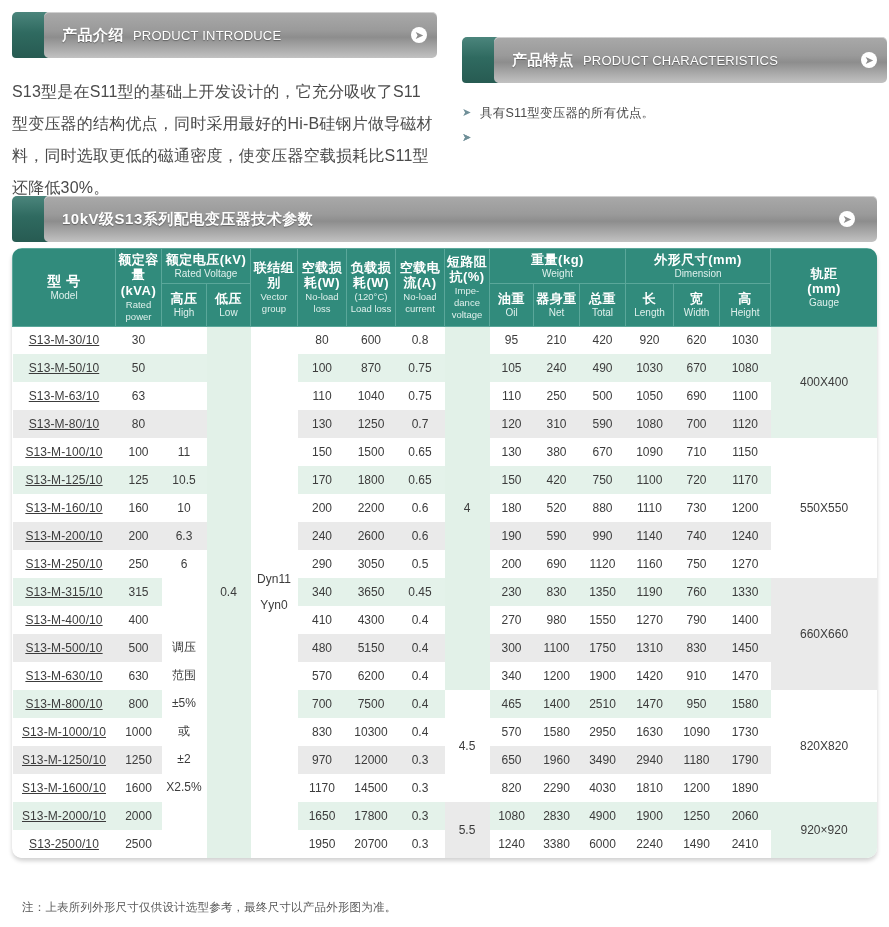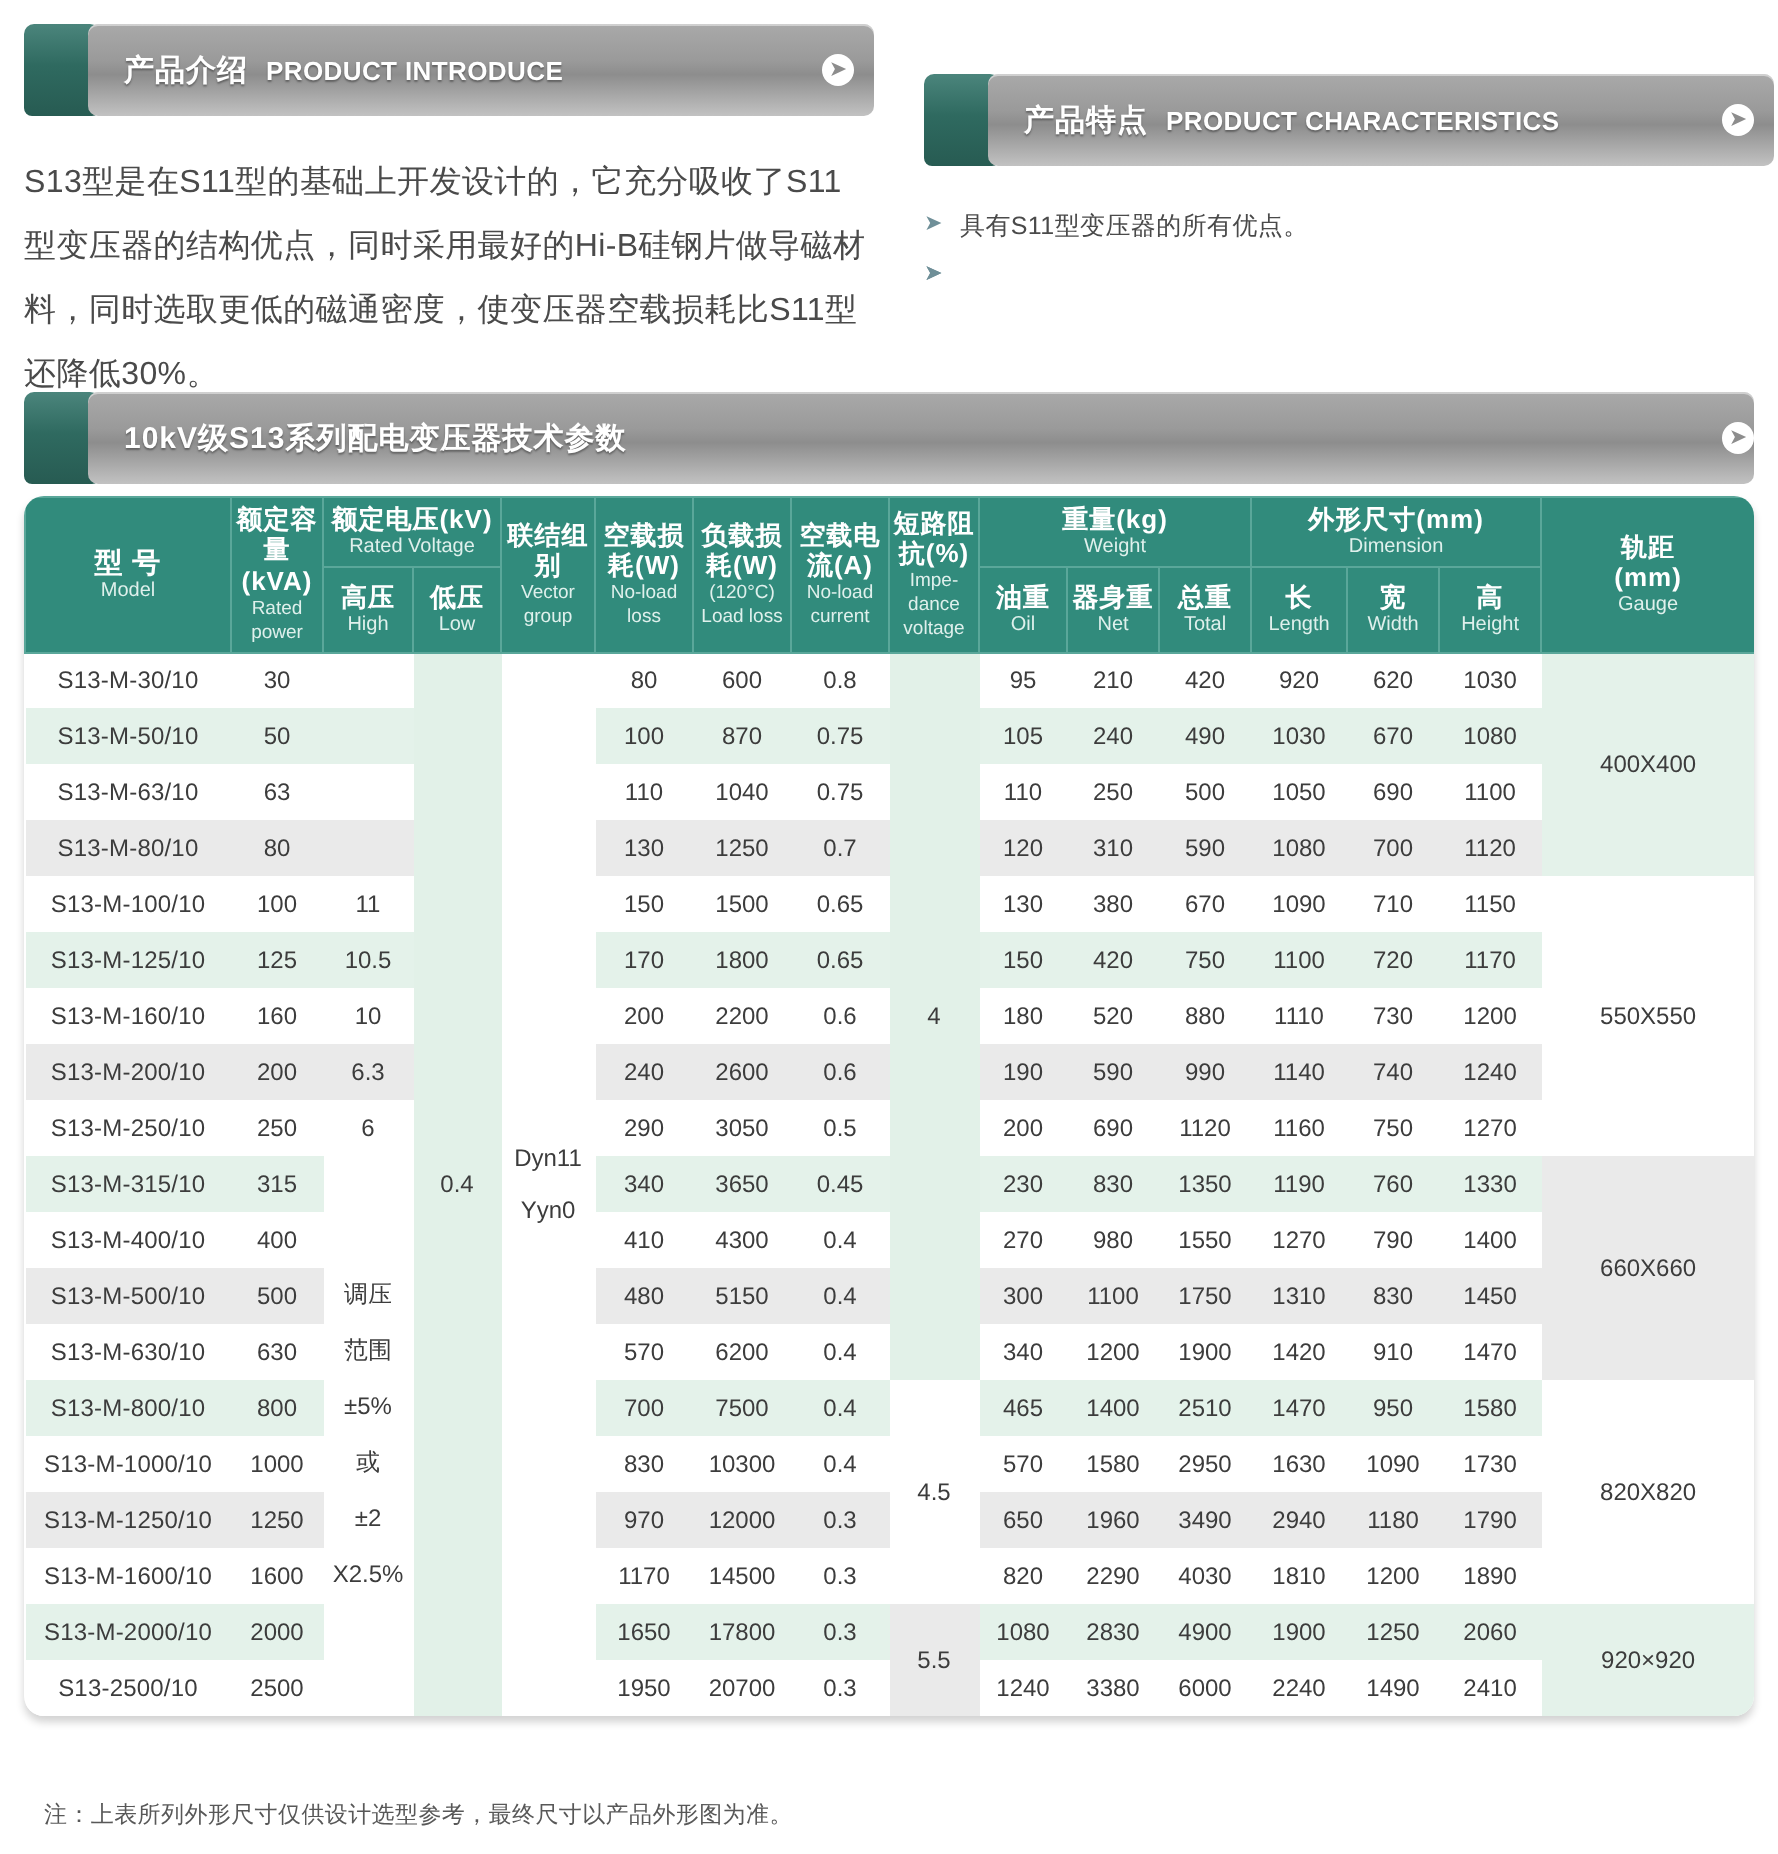--- a/index.html
+++ b/index.html
@@ -39,21 +39,21 @@
     color: #ffffff;
     font-size: 15px;
     font-weight: bold;
     letter-spacing: .5px;
     text-shadow: 0 1px 1px rgba(0,0,0,.35);
     white-space: nowrap;
   }
   .sec-head .en {
     color: #ffffff;
     font-size: 13px;
-    font-weight: bold;
+    font-weight: normal;
     margin-left: 9px;
     letter-spacing: .2px;
     text-shadow: 0 1px 1px rgba(0,0,0,.35);
     white-space: nowrap;
     text-align: center;
   }
   .sec-head .arrow {
     margin-left: auto;
     width: 16px; height: 16px;
     border-radius: 50%;
@@ -98,21 +98,21 @@
     font-size: 11px;
   }
 
   
   .table-head-wrap {
     position: absolute;
     top: 196px;
     left: 12px;
     right: 12px;
   }
-  .table-head-wrap .sec-head .bar { padding-right: 0; }
+  .table-head-wrap .sec-head .bar { padding-right: 22px; }
 
   .tbl-shell {
     position: absolute;
     top: 248px;
     left: 12px;
     width: 865px;
     border-radius: 10px;
     background: #ffffff;
     box-shadow: 0 3px 4px rgba(0,0,0,.18);
     overflow: hidden;
@@ -150,21 +150,21 @@
     background: #ffffff;
   }
   tbody tr.alt-green td { background: #e4f2ea; }
   tbody tr.alt-grey  td { background: #eaeaea; }
 
   td.colv { background: #e2f1e8 !important; }
   td.span-white { background:#ffffff !important; }
   td.span-green { background:#e4f2ea !important; }
   td.span-grey  { background:#eaeaea !important; }
 
-  td.model { font-size: 12px; letter-spacing: .1px; }
+  td.model { font-size: 12px; letter-spacing: .1px; text-decoration: underline; }
   td.hv-note { font-size: 11.5px; line-height: 2.33; color:#555; }
   td.vecgrp { font-size: 12.5px; line-height: 2.2; }
   td.gauge  { font-size: 13px; }
 
   .note {
     position: absolute;
     left: 22px;
     top: 900px;
     font-size: 11.5px;
     color: #585858;

